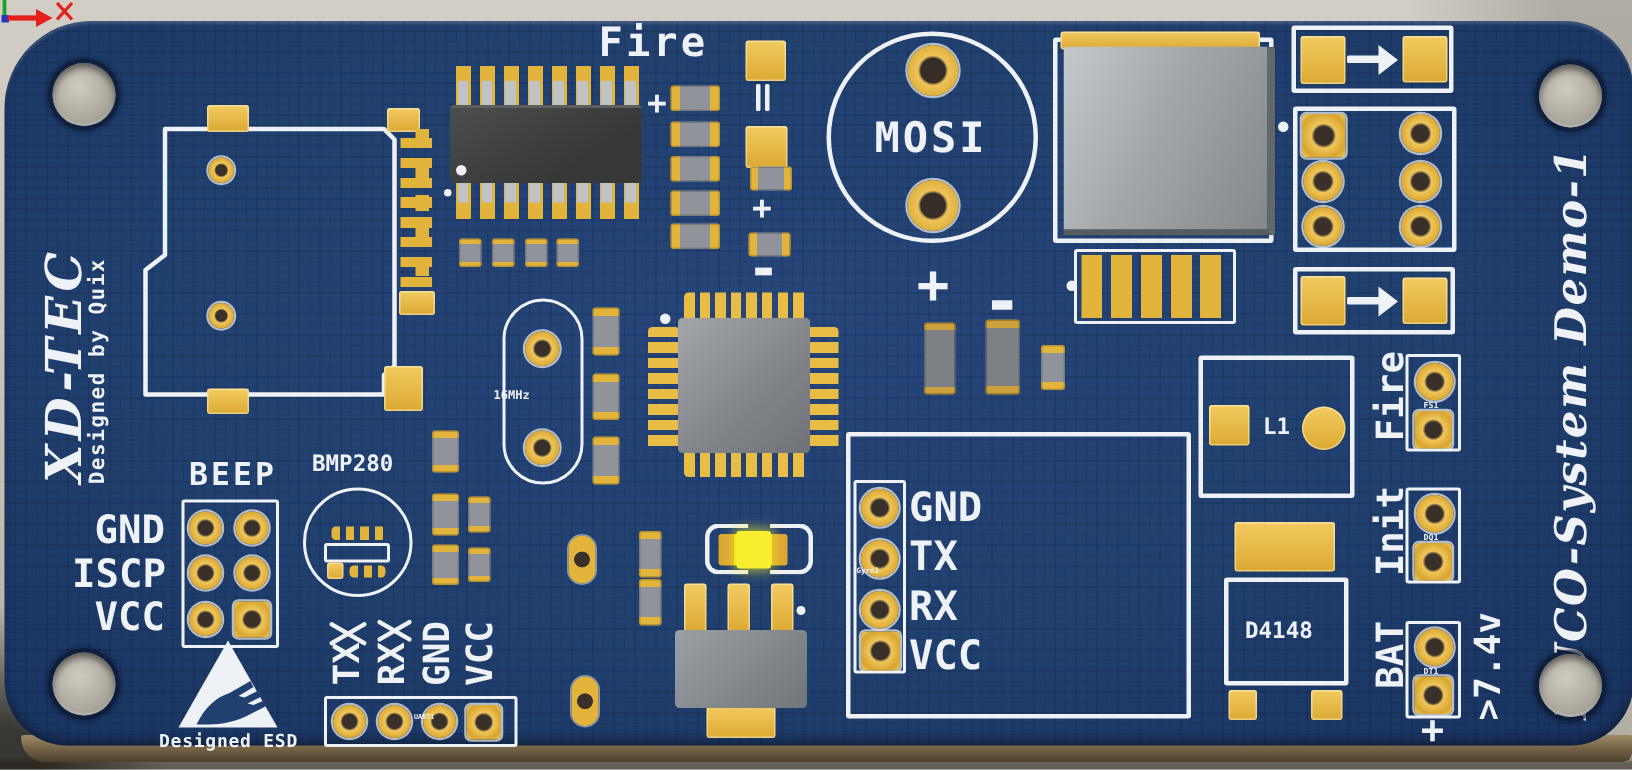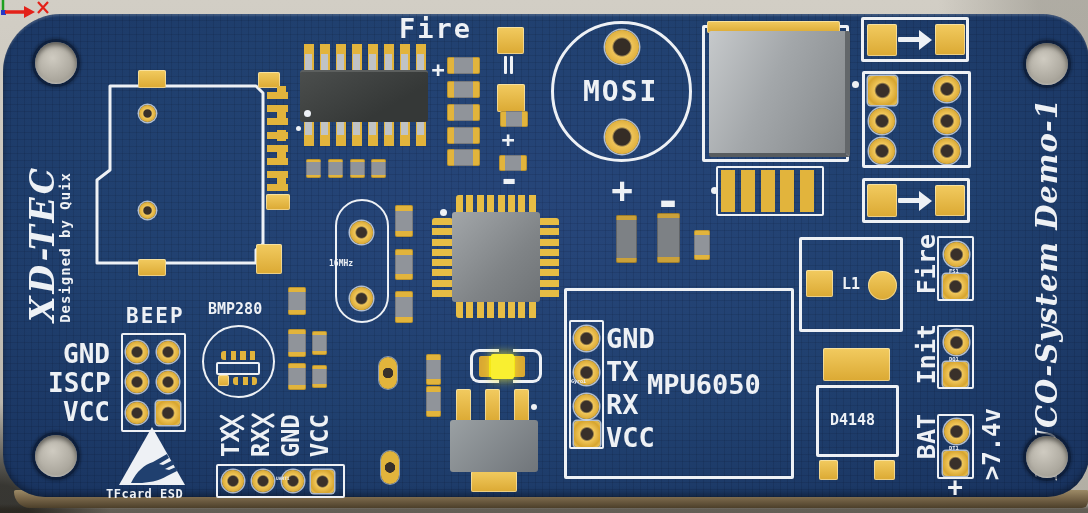--- a/index.html
+++ b/index.html
@@ -205,21 +205,20 @@
   <div class="outline outline2" style="left:569px;top:320px;width:35px;height:129px"></div>
   <div class="tht" style="left:574px;top:326px;width:25px;height:25px"></div>
   <div class="tht" style="left:574px;top:360px;width:25px;height:25px"></div>
   <div class="silk" style="left:571px;top:379px;font-size:5px">Gyro1</div>
   <div class="tht" style="left:574px;top:394px;width:25px;height:25px"></div>
   <div class="tht thtsq" style="left:574px;top:421px;width:26px;height:26px"></div>
   <div class="silk" style="left:606px;top:325px;font-size:27px">GND</div>
   <div class="silk" style="left:606px;top:358px;font-size:27px">TX</div>
   <div class="silk" style="left:606px;top:391px;font-size:27px">RX</div>
   <div class="silk" style="left:606px;top:424px;font-size:27px">VCC</div>
-  <div class="silk" style="left:647px;top:371px;font-size:27px">MPU6050</div>
 
   <div class="silk" style="left:126px;top:306px;font-size:21px;letter-spacing:2px">BEEP</div>
   <div class="outline outline2" style="left:121px;top:333px;width:65px;height:99px"></div>
   <div class="tht" style="left:126px;top:341px;width:22px;height:22px"></div>
   <div class="tht" style="left:157px;top:341px;width:22px;height:22px"></div>
   <div class="tht" style="left:126px;top:371px;width:22px;height:22px"></div>
   <div class="tht" style="left:157px;top:371px;width:22px;height:22px"></div>
   <div class="tht" style="left:126px;top:402px;width:22px;height:22px"></div>
   <div class="tht thtsq" style="left:156px;top:401px;width:24px;height:24px"></div>
   <div class="silk" style="left:63px;top:341px;font-size:26px">GND</div>
@@ -232,21 +231,21 @@
   <div class="outline outline2" style="left:216px;top:362px;width:44px;height:13px;border-width:2px"></div>
   <div class="pad" style="left:218px;top:375px;width:11px;height:11px"></div>
   <div class="stripe" style="left:233px;top:377px;width:24px;height:8px;background:repeating-linear-gradient(90deg,#e2b43c 0 5.5px,rgba(0,0,0,0) 5.5px 9.6px);border-radius:3px"></div>
   <div class="xmark" style="left:220px;top:414px;width:24px;height:16px"></div>
   <div class="xmark" style="left:252px;top:413px;width:22px;height:15px"></div>
 
   <svg style="left:116px;top:425px;z-index:3" width="72" height="62" viewBox="0 0 72 62">
     <path d="M36 2 L69 60 L3 60 Z" fill="#eef1f5"></path>
     <path d="M15 58 C21 46, 28 40, 37 37 L51 29 L53 33 L43 39 L47 40 L57 35 L59 39 L49 44 L53 45 L60 42 L61 46 L51 51 C43 56, 31 58, 23 58 Z" fill="#20406f"></path>
   </svg>
-  <div class="silk" style="left:106px;top:488px;font-size:12px;letter-spacing:.5px">TFcard ESD</div>
+  <div class="silk" style="left:106px;top:488px;font-size:12px;letter-spacing:.5px">Designed ESD</div>
 
   <div class="silk vt" style="left:219px;top:428px;font-size:24px">TX</div>
   <div class="silk vt" style="left:249px;top:428px;font-size:24px">RX</div>
   <div class="silk vt" style="left:279px;top:414px;font-size:24px">GND</div>
   <div class="silk vt" style="left:308px;top:414px;font-size:24px">VCC</div>
   <div class="outline outline2" style="left:216px;top:464px;width:129px;height:34px"></div>
   <div class="tht" style="left:222px;top:470px;width:22px;height:22px"></div>
   <div class="tht" style="left:252px;top:470px;width:22px;height:22px"></div>
   <div class="silk tiny" style="left:276px;top:477px;font-size:4.5px">UART1</div>
   <div class="tht" style="left:282px;top:470px;width:22px;height:22px"></div>

